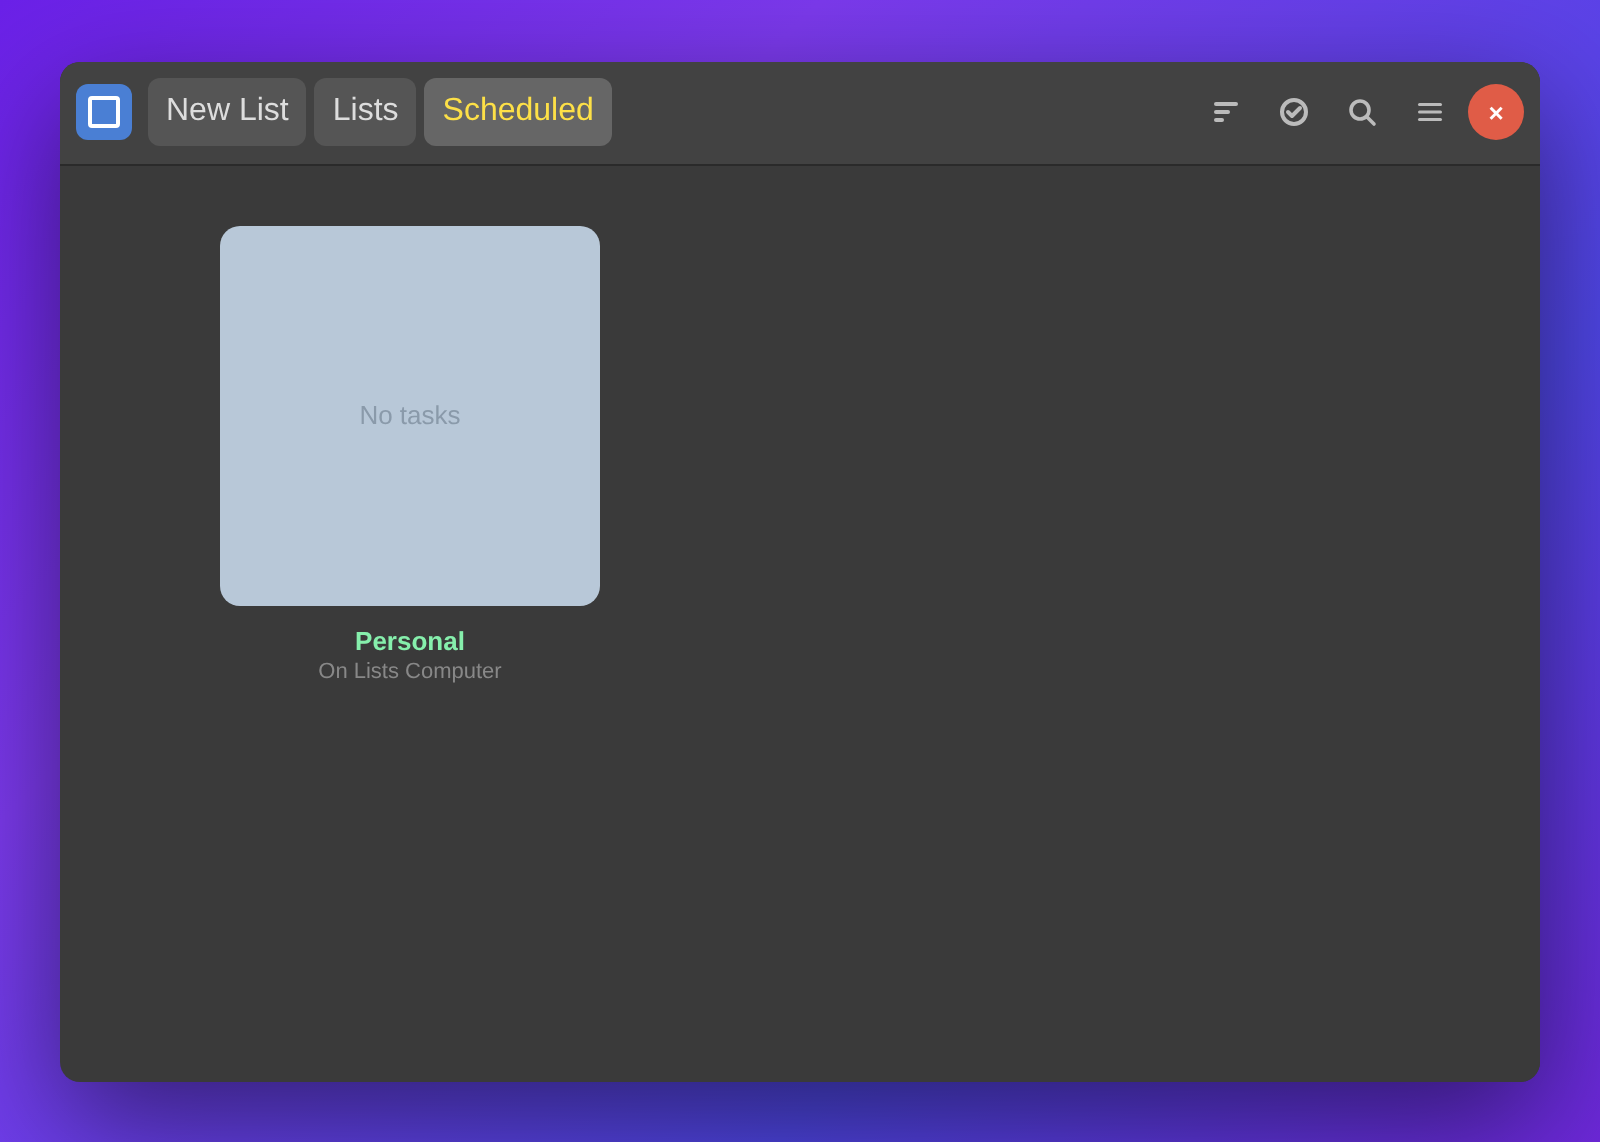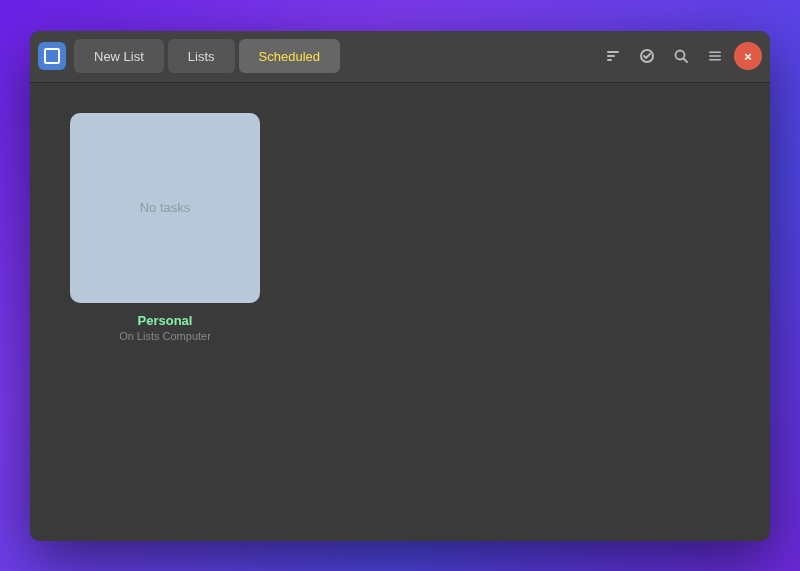--- a/index.html
+++ b/index.html
@@ -54,26 +54,26 @@
 
     .app-icon-inner {
       width: 16px;
       height: 16px;
       border: 2px solid white;
       border-radius: 2px;
     }
 
     .nav-tab {
       height: 34px;
-      padding: 0 20px;
+      padding: 0 9px;
       background: #555;
       border: none;
       border-radius: 6px;
       color: #ddd;
-      font-size: 13px;
+      font-size: 16px;
       font-weight: 500;
       cursor: pointer;
       display: flex;
       align-items: center;
       justify-content: center;
       text-align: right;
     }
 
     .nav-tab.active {
       background: #666;
@@ -114,20 +114,21 @@
       font-weight: bold;
     }
 
     .main-content {
       flex: 1;
       background: #3a3a3a;
       padding: 30px 40px;
       display: flex;
       flex-direction: column;
       align-items: flex-start;
+      margin-left: 40px;
     }
 
     .list-grid {
       display: flex;
       flex-wrap: wrap;
       gap: 20px;
     }
 
     .list-item {
       display: flex;

